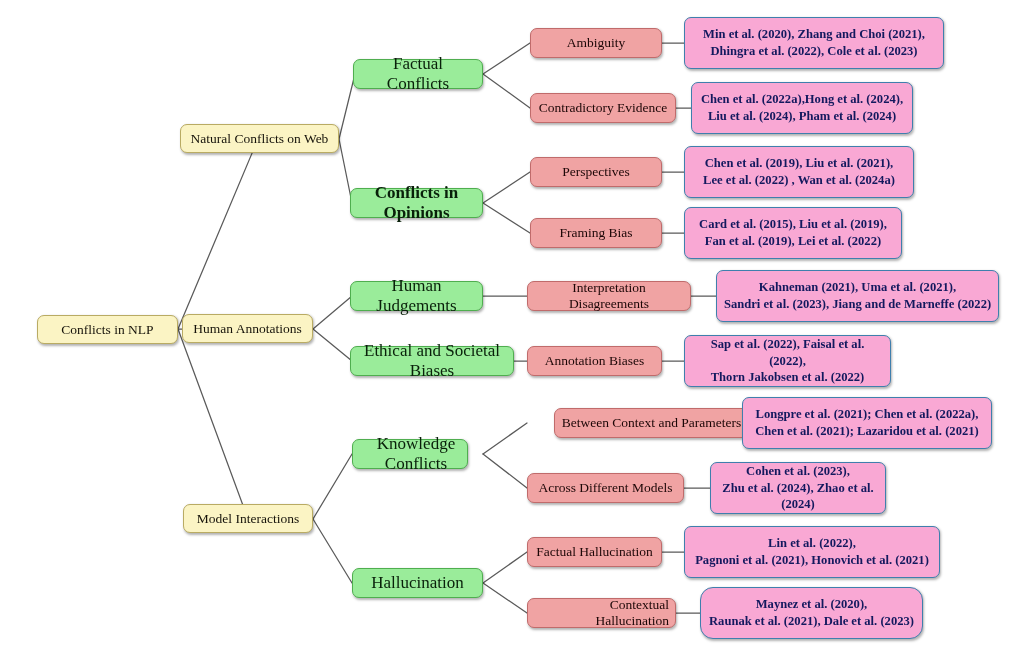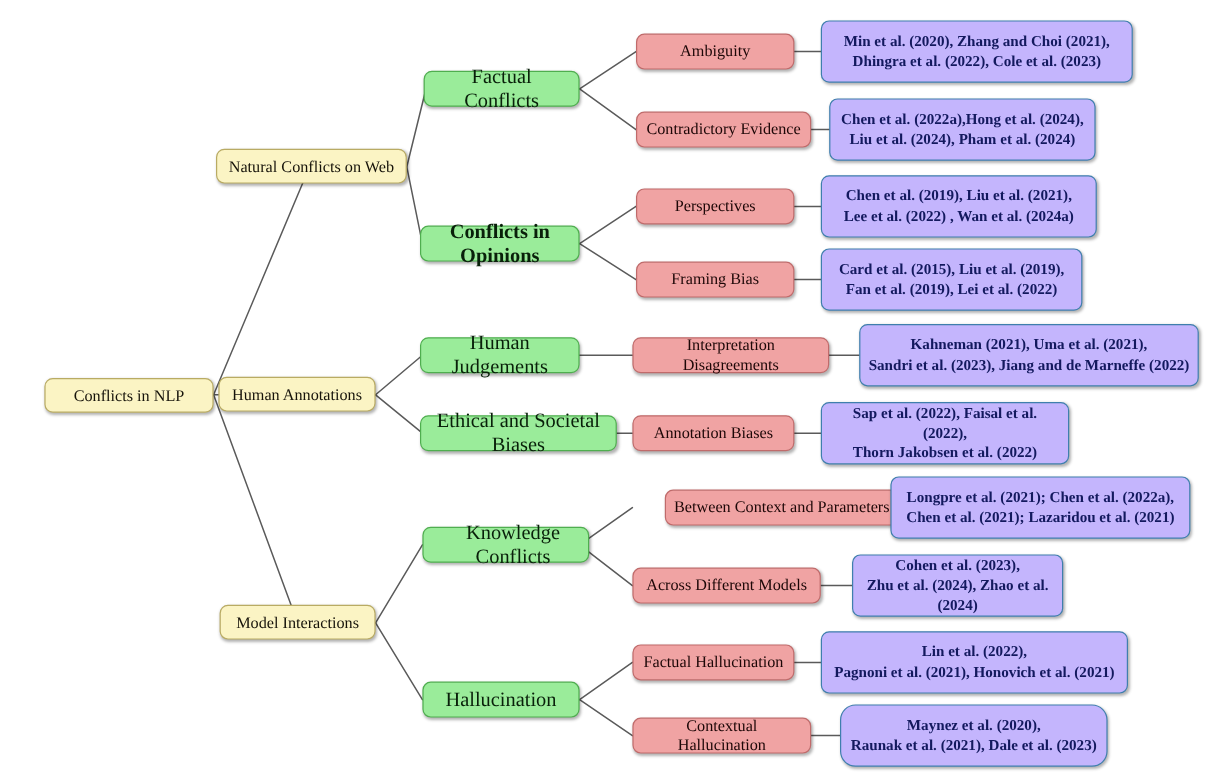--- a/index.html
+++ b/index.html
@@ -54,21 +54,21 @@
     color: #09200a;
     font-size: 17px;
   }
   .lvl-leaf {
     background: #f0a3a3;
     border-color: #c06b6b;
     color: #1d0707;
     font-size: 13.5px;
   }
   .lvl-cite {
-    background: #c4b5fd;
+    background: #f9a8d4;
     border-color: #3f7fad;
     color: #13195e;
     font-size: 12.6px;
     font-weight: 600;
     line-height: 1.32;
   }
 </style>
 </head>
 <body>
 
@@ -139,21 +139,21 @@
   </div>
   <div class="node lvl-sub" style="left:350px; top:188px; width:133px; height:30px;font-weight:bold;">
     <span>Conflicts in Opinions</span>
   </div>
   <div class="node lvl-sub" style="left:350px; top:281px; width:133px; height:30px;">
     <span>Human Judgements</span>
   </div>
   <div class="node lvl-sub" style="left:350px; top:346px; width:164px; height:30px;">
     <span>Ethical and Societal Biases</span>
   </div>
-  <div class="node lvl-sub" style="left:352px; top:439px; width:139px; height:30px;padding-left:18px;">
+  <div class="node lvl-sub" style="left:352px; top:439px; width:116px; height:30px;padding-left:18px;">
     <span>Knowledge Conflicts</span>
   </div>
   <div class="node lvl-sub" style="left:352px; top:568px; width:131px; height:30px;">
     <span>Hallucination</span>
   </div>
 
   <div class="node lvl-leaf" style="left:530px; top:28px; width:132px; height:30px;">
     <span>Ambiguity</span>
   </div>
   <div class="node lvl-leaf" style="left:530px; top:93px; width:146px; height:30px;">
@@ -173,21 +173,21 @@
   </div>
   <div class="node lvl-leaf" style="left:554px; top:408px; width:195px; height:30px;">
     <span>Between Context and Parameters</span>
   </div>
   <div class="node lvl-leaf" style="left:527px; top:473px; width:157px; height:30px;">
     <span>Across Different Models</span>
   </div>
   <div class="node lvl-leaf" style="left:527px; top:537px; width:135px; height:30px;">
     <span>Factual Hallucination</span>
   </div>
-  <div class="node lvl-leaf" style="left:527px; top:598px; width:149px; height:30px;">
+  <div class="node lvl-leaf" style="left:527px; top:598px; width:149px; height:30px;text-align:right;">
     <span>Contextual Hallucination</span>
   </div>
 
   <div class="node lvl-cite" style="left:684px; top:17px; width:260px; height:52px;">
     <span>Min et al. (2020), Zhang and Choi (2021),
 Dhingra et al. (2022), Cole et al. (2023)</span>
   </div>
   <div class="node lvl-cite" style="left:691px; top:82px; width:222px; height:52px;">
     <span>Chen et al. (2022a),Hong et al. (2024),
 Liu et al. (2024), Pham et al. (2024)</span>

